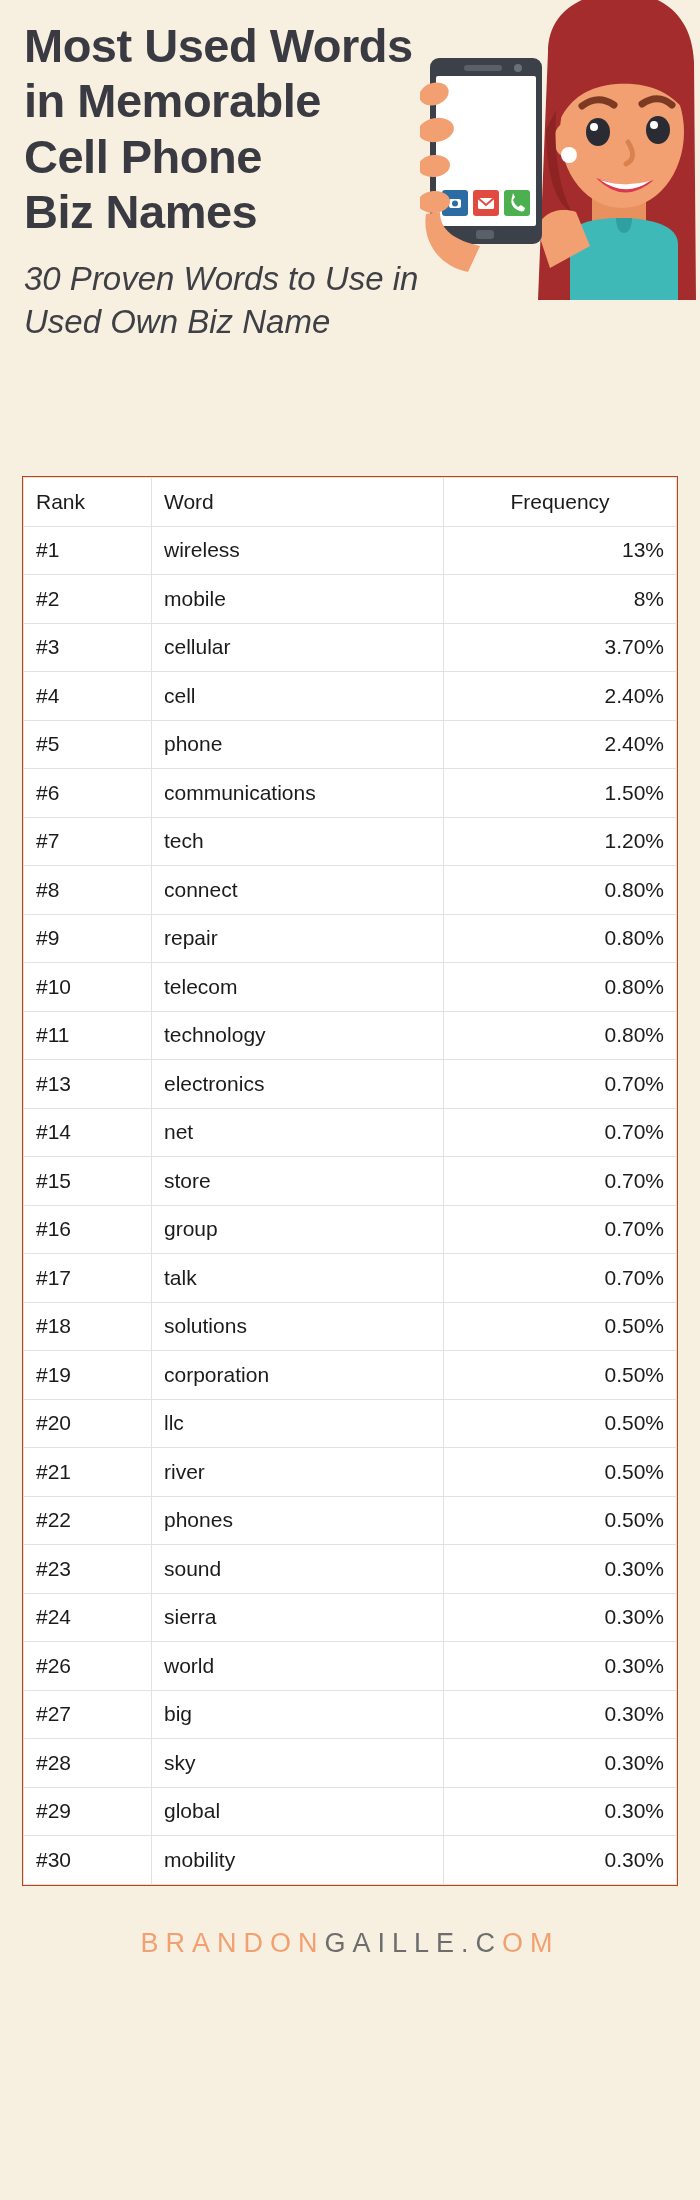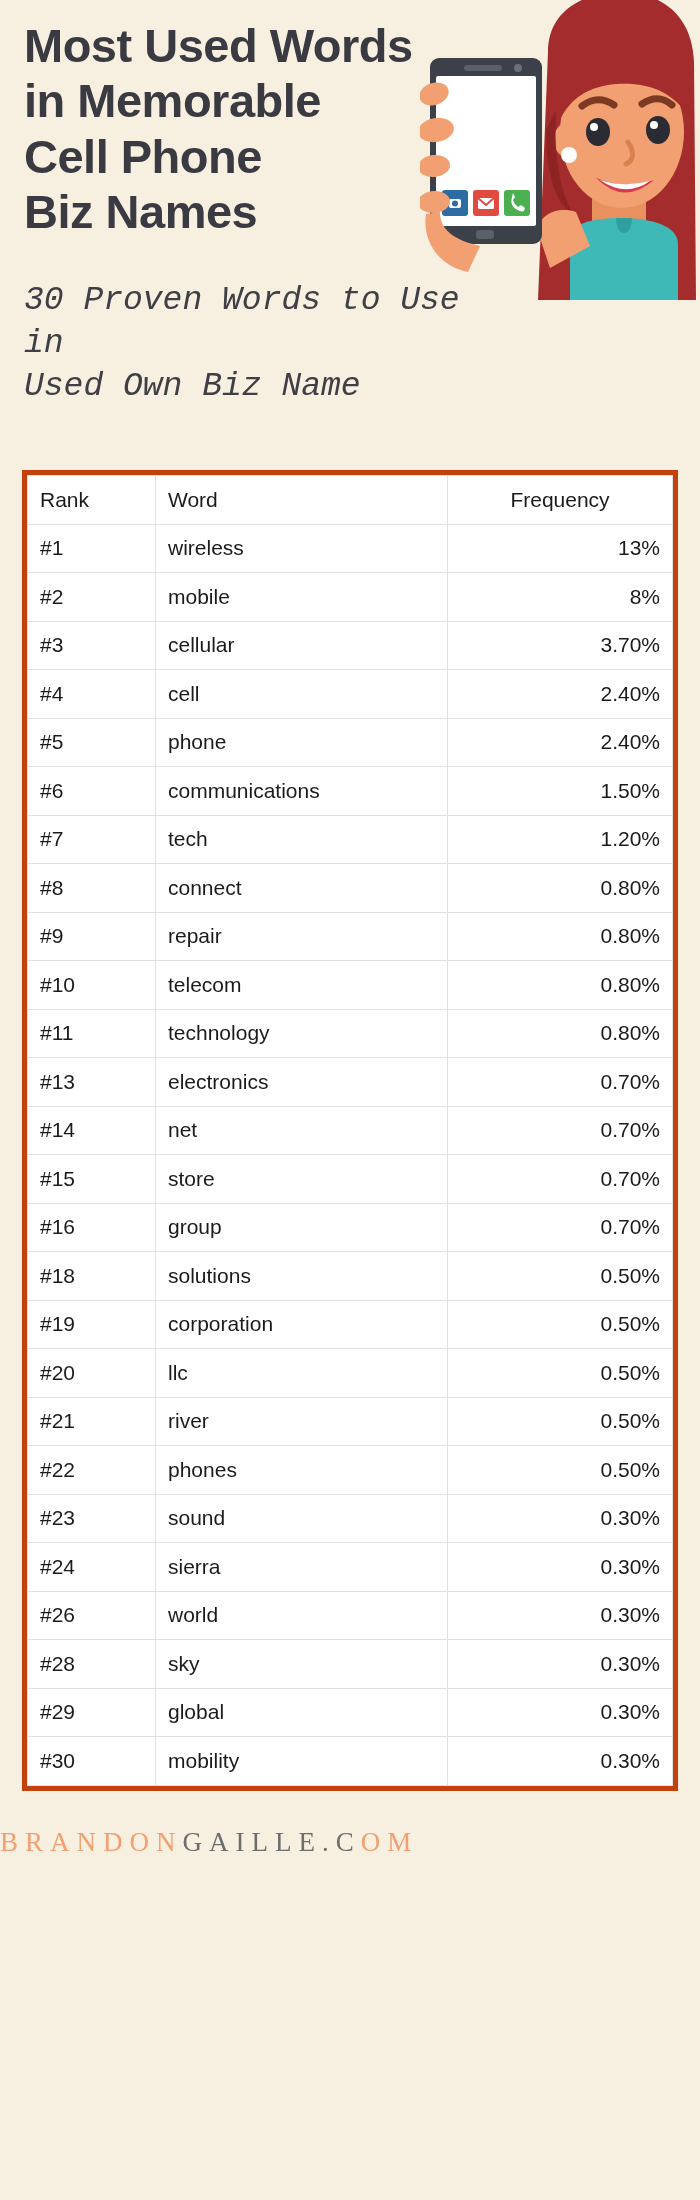--- a/index.html
+++ b/index.html
@@ -29,22 +29,22 @@
     font-size: 47px;
     line-height: 1.18;
     color: #3a3a42;
     letter-spacing: -0.5px;
     width: 460px;
     position: relative;
     z-index: 3;
   }
 
   .subtitle {
-    margin-top: 40px;
-    font-family: Liberation Mono, monospace;
+    margin-top: 18px;
+    font-family: Liberation Sans, sans-serif;
     font-style: italic;
     font-size: 33px;
     line-height: 1.3;
     color: #3f3f46;
     width: 470px;
     position: relative;
     z-index: 3;
   }
 
   
@@ -53,23 +53,23 @@
     right: 0;
     top: 0;
     width: 280px;
     height: 300px;
     z-index: 1;
     pointer-events: none;
   }
 
   
   .table-wrap {
-    margin: 10px 22px;
+    margin: 16px 22px;
     background: #ffffff;
-    border: 5px solid #c2410c;
+    border: 1px solid #c2410c;
   }
 
   table {
     width: 100%;
     border-collapse: collapse;
     font-family: "Liberation Sans", sans-serif;
   }
 
   table th, table td {
     border: 1px solid #e2e2e2;
@@ -83,22 +83,23 @@
 
   table th { background: #ffffff; }
 
   th.col-rank, td.col-rank  { width: 128px; text-align: left; }
   th.col-word, td.col-word  { width: 292px; text-align: left; }
   th.col-freq               { text-align: center; }
   td.col-freq               { text-align: right; }
 
   
   .footer {
+    text-align: center;
     padding-top: 26px;
-    font-family: Liberation Serif, serif;
+    font-family: Liberation Sans, sans-serif;
     font-size: 27px;
     letter-spacing: 7px;
   }
   .footer .brand-a { color: #f2a071; }
   .footer .brand-b { color: #6d6d6d; }
 </style>
 </head>
 <body>
 
 <div class="header">
@@ -259,20 +260,25 @@
           <td class="col-rank">#15</td>
           <td class="col-word">store</td>
           <td class="col-freq">0.70%</td>
         </tr>
         <tr>
           <td class="col-rank">#16</td>
           <td class="col-word">group</td>
           <td class="col-freq">0.70%</td>
         </tr>
         <tr>
+          <td class="col-rank">#17</td>
+          <td class="col-word">talk</td>
+          <td class="col-freq">0.70%</td>
+        </tr>
+        <tr>
           <td class="col-rank">#18</td>
           <td class="col-word">solutions</td>
           <td class="col-freq">0.50%</td>
         </tr>
         <tr>
           <td class="col-rank">#19</td>
           <td class="col-word">corporation</td>
           <td class="col-freq">0.50%</td>
         </tr>
         <tr>
@@ -296,20 +302,25 @@
           <td class="col-freq">0.30%</td>
         </tr>
         <tr>
           <td class="col-rank">#24</td>
           <td class="col-word">sierra</td>
           <td class="col-freq">0.30%</td>
         </tr>
         <tr>
           <td class="col-rank">#26</td>
           <td class="col-word">world</td>
+          <td class="col-freq">0.30%</td>
+        </tr>
+        <tr>
+          <td class="col-rank">#27</td>
+          <td class="col-word">big</td>
           <td class="col-freq">0.30%</td>
         </tr>
         <tr>
           <td class="col-rank">#28</td>
           <td class="col-word">sky</td>
           <td class="col-freq">0.30%</td>
         </tr>
         <tr>
           <td class="col-rank">#29</td>
           <td class="col-word">global</td>

